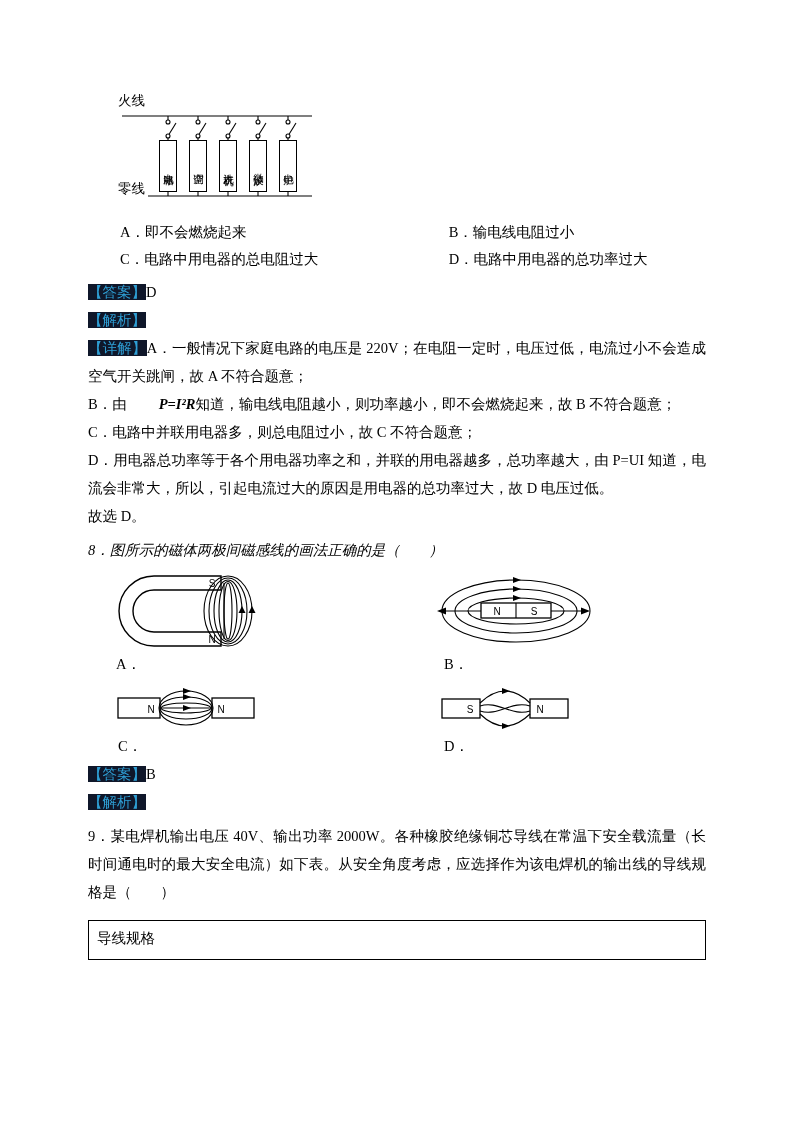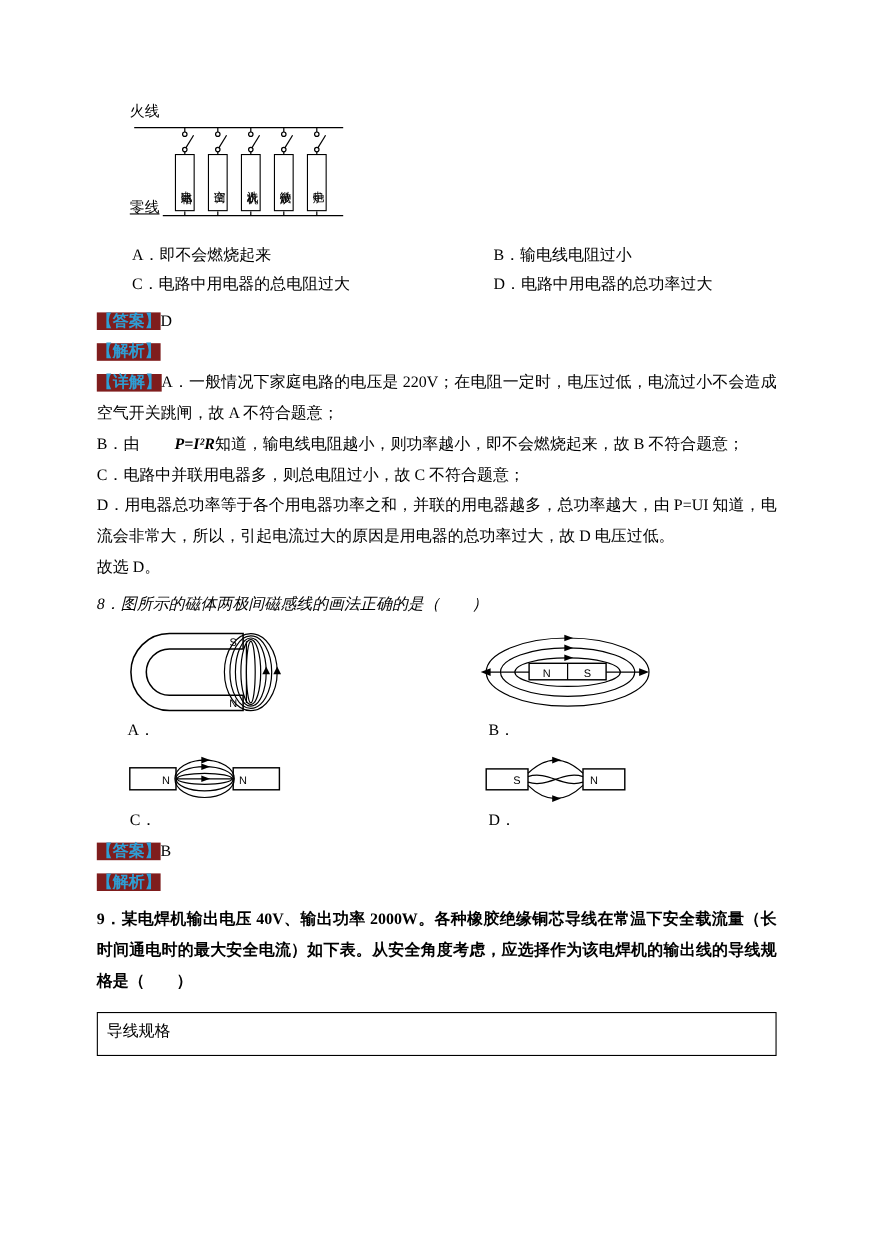--- a/index.html
+++ b/index.html
@@ -6,32 +6,32 @@
   .page {
     position:relative; width:794px; height:1123px; margin:0 auto;
     background:#ffffff; overflow:hidden;
     font-family:"Liberation Serif","DejaVu Serif",serif;
     font-size:14.5px; color:#000;
   }
   .content { position:absolute; left:88px; top:92px; width:618px; }
 
   .line { line-height:28px; }
   .para { line-height:28px; text-align:justify; }
-  .hl   { color:#2E9ED4; background:#7f1d1d;font-weight:bold; }
+  .hl   { color:#2E9ED4; background:#0f172a; }
   .formula { font-weight:bold; font-style:italic;padding-left:32px; }
 
   .opt-row { line-height:27px; padding-left:32px; }
   .opt-col1 { display:inline-block; width:325px; }
 
   
   .circuit-fig { position:relative; width:215px; height:115px; margin-left:28px; margin-bottom:12px; }
   .circuit-fig svg { position:absolute; left:0; top:0; }
   .wire-label { position:absolute; font-size:13.5px; line-height:15px; }
   .wire-label.live    { left:2px; top:1px; }
-  .wire-label.neutral { left:2px; top:89px;text-decoration:underline; }
+  .wire-label.neutral { left:2px; top:89px; }
   .appliance-box {
     position:absolute; top:48px; width:16px; height:50px;
     border:1px solid #000; background:#fff;
     display:flex; align-items:center; justify-content:center;
     writing-mode:vertical-rl; text-orientation:upright;
     font-size:10.5px; letter-spacing:1px; line-height:16px;
   }
 
   
   .q8-figs { position:relative; height:190px; margin:4px 0 2px; }
@@ -170,20 +170,20 @@
       <span class="fig-label" style="left:356px; top:168px;">D．</span>
     </div>
 
     <div class="line">
       <span class="hl">【答案】</span><span>B</span>
     </div>
     <div class="line">
       <span class="hl">【解析】</span>
     </div>
 
-    <div class="para" style="margin-top:6px;font-weight:bold;">9．某电焊机输出电压 40V、输出功率 2000W。各种橡胶绝缘铜芯导线在常温下安全载流量（长时间通电时的最大安全电流）如下表。从安全角度考虑，应选择作为该电焊机的输出线的导线规格是（　　）</div>
+    <div class="para" style="margin-top:6px;">9．某电焊机输出电压 40V、输出功率 2000W。各种橡胶绝缘铜芯导线在常温下安全载流量（长时间通电时的最大安全电流）如下表。从安全角度考虑，应选择作为该电焊机的输出线的导线规格是（　　）</div>
 
     <div class="wire-table">
       <div class="wire-table-header">导线规格</div>
     </div>
 
   </div>
 </div>
 
 </body></html>

